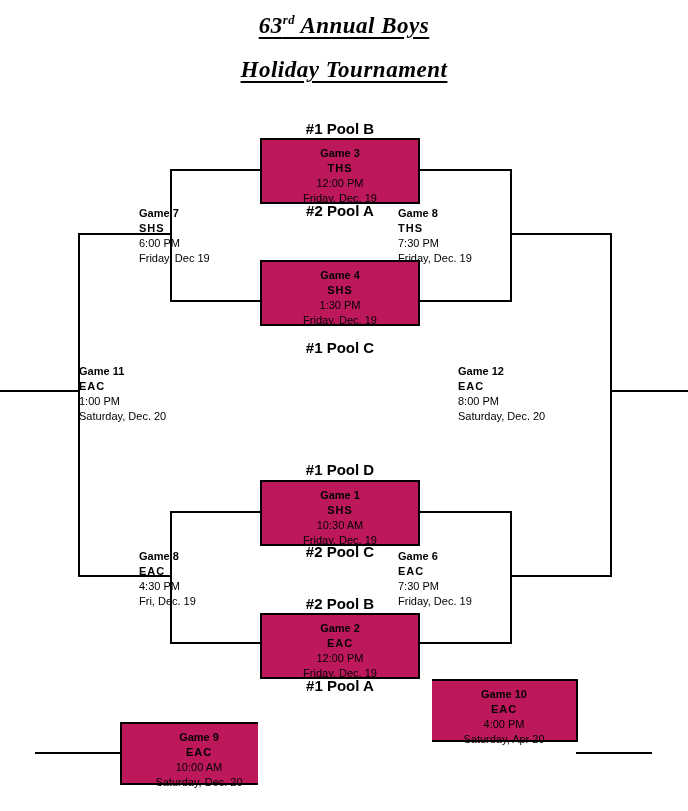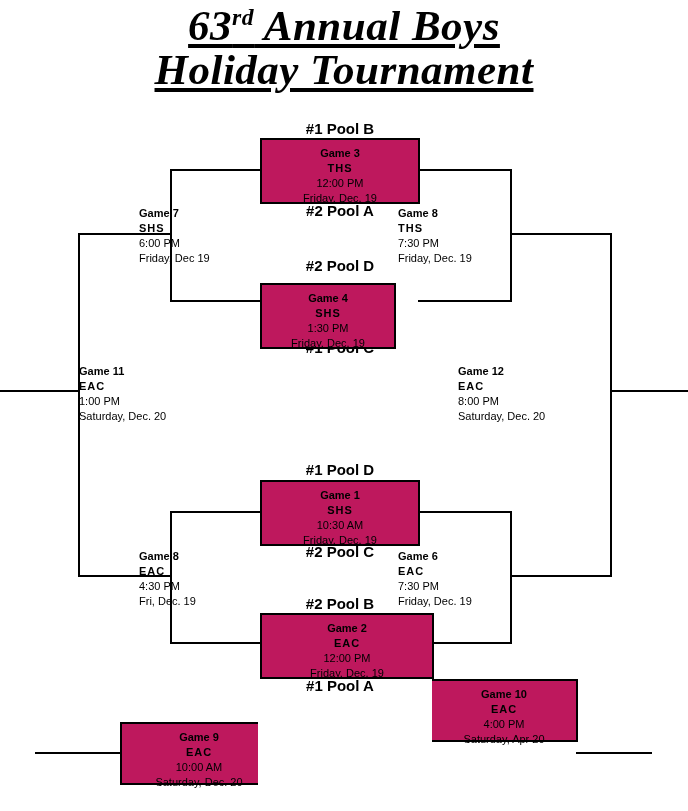--- a/index.html
+++ b/index.html
@@ -19,21 +19,21 @@
   
   #title-block {
     position: absolute;
     left: 0;
     top: 4px;
     width: 688px;
     text-align: center;
     font-family: "Liberation Serif", serif;
     font-style: italic;
     font-weight: bold;
-    font-size: 43px;
+    font-size: 23px;
     line-height: 44px;
     letter-spacing: 0.5px;
   }
   #title-block .tline {
     display: inline-block;
     text-decoration: underline;
     text-underline-offset: 4px;
     white-space: nowrap;
   }
   #title-block sup {
@@ -140,21 +140,21 @@
 <div class="seed" style="left:250px; top:595px;">#2 Pool B</div>
 <div class="seed" style="left:250px; top:677px;">#1 Pool A</div>
 
 <div class="game-box" style="left:260px; top:138px; width:160px; height:66px;">
   <span class="g-line name">Game 3</span>
   <span class="g-line team">THS</span>
   <span class="g-line">12:00 PM</span>
   <span class="g-line">Friday, Dec. 19</span>
 </div>
 
-<div class="game-box" style="left:260px; top:283px; width:136px; height:66px;">
+<div class="game-box" style="left:260px; top:260px; width:160px; height:66px;">
   <span class="g-line name">Game 4</span>
   <span class="g-line team">SHS</span>
   <span class="g-line">1:30 PM</span>
   <span class="g-line">Friday, Dec. 19</span>
 </div>
 
 <div class="game-label" style="left:139px; top:206px;">
   <span class="g-line name">Game 7</span>
   <span class="g-line team">SHS</span>
   <span class="g-line">6:00 PM</span>
@@ -182,21 +182,21 @@
   <span class="g-line">Saturday, Dec. 20</span>
 </div>
 
 <div class="game-box" style="left:260px; top:480px; width:160px; height:66px;">
   <span class="g-line name">Game 1</span>
   <span class="g-line team">SHS</span>
   <span class="g-line">10:30 AM</span>
   <span class="g-line">Friday, Dec. 19</span>
 </div>
 
-<div class="game-box" style="left:260px; top:613px; width:174px; height:66px;">
+<div class="game-box" style="left:260px; top:613px; width:160px; height:66px;">
   <span class="g-line name">Game 2</span>
   <span class="g-line team">EAC</span>
   <span class="g-line">12:00 PM</span>
   <span class="g-line">Friday, Dec. 19</span>
 </div>
 
 <div class="game-label" style="left:139px; top:549px;">
   <span class="g-line name">Game 8</span>
   <span class="g-line team">EAC</span>
   <span class="g-line">4:30 PM</span>

